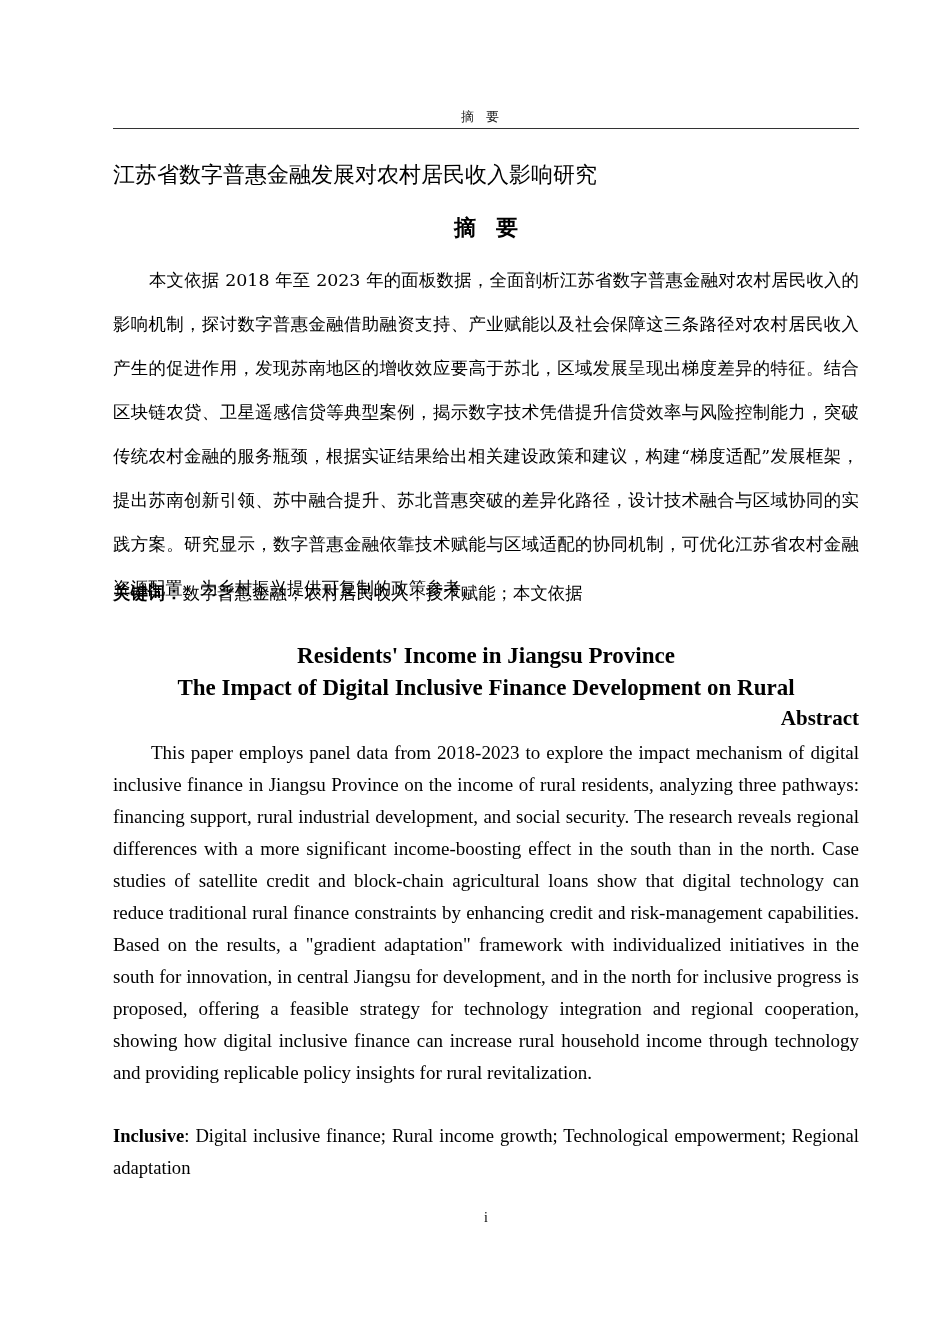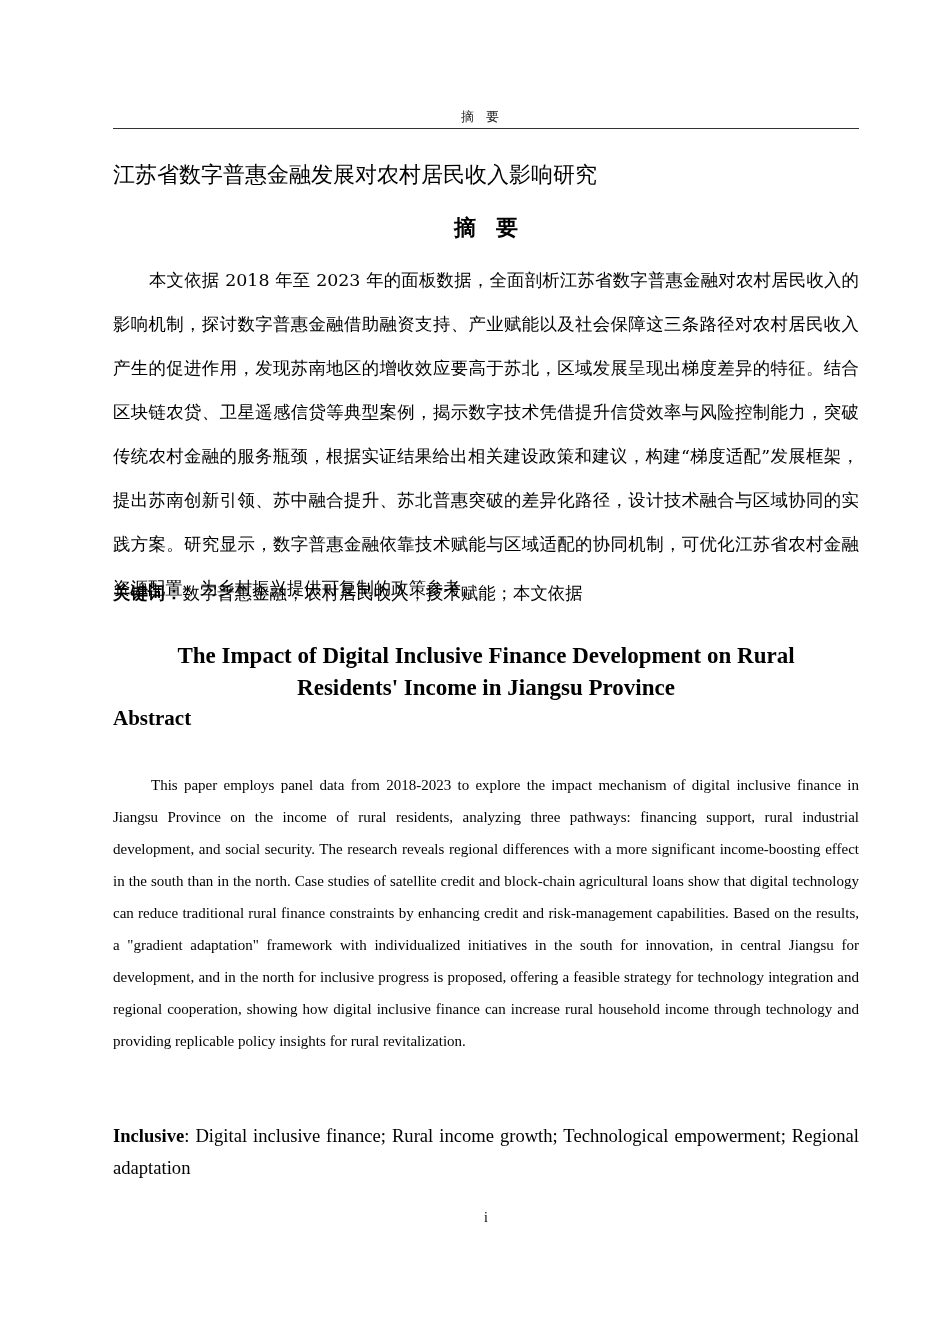--- a/index.html
+++ b/index.html
@@ -5,38 +5,38 @@
   html, body { margin: 0; padding: 0; background: #ffffff; }
   body { width: 950px; height: 1344px; position: relative; overflow: hidden; color: #000; font-family: "Liberation Serif", "DejaVu Serif", serif; }
   .header { position: absolute; left: 113px; top: 108px; width: 746px; text-align: center; font-size: 13px; letter-spacing: 12px; color: #222; }
   .header-rule { position: absolute; left: 113px; top: 128px; width: 746px; height: 0; border-top: 1.4px solid #333; }
   .cn-title { position: absolute; left: 113px; top: 160px; width: 746px; text-align: left; font-size: 22px; font-family: "DejaVu Sans", sans-serif; }
   .cn-abstract-heading { position: absolute; left: 113px; top: 213px; width: 746px; text-align: center; font-size: 22px; font-weight: bold; letter-spacing: 20px; font-family: "DejaVu Sans", sans-serif; padding-left: 20px; box-sizing: border-box; }
   .cn-body { position: absolute; left: 113px; top: 258px; width: 746px; font-size: 17.4px; line-height: 44px; text-align: justify; text-indent: 36px; font-family: "DejaVu Serif", serif; }
   .cn-keywords { position: absolute; left: 113px; top: 578px; width: 746px; font-size: 17.4px; line-height: 30px; font-family: "DejaVu Serif", serif; }
   .cn-keywords .label { font-weight: bold; font-family: Liberation Sans, sans-serif; }
   .en-title { position: absolute; left: 113px; top: 640px; width: 746px; text-align: center; font-size: 23px; font-weight: bold; line-height: 32px; }
-  .en-abstract-heading { position: absolute; left: 113px; top: 706px; width: 746px; text-align: left; font-size: 21px; font-weight: bold; }
-  .en-body { position: absolute; left: 113px; top: 737px; width: 746px; font-size: 15px; line-height: 32px; text-align: justify; text-indent: 38px; margin-top: 32px; }
+  .en-abstract-heading { position: absolute; left: 113px; top: 706px; width: 746px; text-align: right; font-size: 21px; font-weight: bold; }
+  .en-body { position: absolute; left: 113px; top: 737px; width: 746px; font-size: 19px; line-height: 32px; text-align: justify; text-indent: 38px; }
   .en-keywords { position: absolute; left: 113px; top: 1120px; width: 746px; font-size: 18.6px; line-height: 32px; text-align: justify; text-align-last: left; }
   .en-keywords .label { font-weight: bold; }
   .page-number { position: absolute; left: 113px; top: 1210px; width: 746px; text-align: center; font-size: 14px; }
 </style>
 </head>
 <body>
 
 <div class="header">摘要</div>
 <div class="header-rule"></div>
 
 <div class="cn-title">江苏省数字普惠金融发展对农村居民收入影响研究</div>
 <div class="cn-abstract-heading">摘要</div>
 <div class="cn-body">本文依据 2018 年至 2023 年的面板数据，全面剖析江苏省数字普惠金融对农村居民收入的影响机制，探讨数字普惠金融借助融资支持、产业赋能以及社会保障这三条路径对农村居民收入产生的促进作用，发现苏南地区的增收效应要高于苏北，区域发展呈现出梯度差异的特征。结合区块链农贷、卫星遥感信贷等典型案例，揭示数字技术凭借提升信贷效率与风险控制能力，突破传统农村金融的服务瓶颈，根据实证结果给出相关建设政策和建议，构建“梯度适配”发展框架，提出苏南创新引领、苏中融合提升、苏北普惠突破的差异化路径，设计技术融合与区域协同的实践方案。研究显示，数字普惠金融依靠技术赋能与区域适配的协同机制，可优化江苏省农村金融资源配置，为乡村振兴提供可复制的政策参考。</div>
 <div class="cn-keywords"><span class="label">关键词：</span><span>数字普惠金融；农村居民收入；技术赋能；本文依据</span></div>
 
 <div class="en-title">
+  <div>Residents' Income in Jiangsu Province</div>
   <div>The Impact of Digital Inclusive Finance Development on Rural</div>
-  <div>Residents' Income in Jiangsu Province</div>
 </div>
 <div class="en-abstract-heading">Abstract</div>
 <div class="en-body">This paper employs panel data from 2018-2023 to explore the impact mechanism of digital inclusive finance in Jiangsu Province on the income of rural residents, analyzing three pathways: financing support, rural industrial development, and social security. The research reveals regional differences with a more significant income-boosting effect in the south than in the north. Case studies of satellite credit and block-chain agricultural loans show that digital technology can reduce traditional rural finance constraints by enhancing credit and risk-management capabilities. Based on the results, a "gradient adaptation" framework with individualized initiatives in the south for innovation, in central Jiangsu for development, and in the north for inclusive progress is proposed, offering a feasible strategy for technology integration and regional cooperation, showing how digital inclusive finance can increase rural household income through technology and providing replicable policy insights for rural revitalization.</div>
 <div class="en-keywords"><span class="label">Inclusive</span><span>: Digital inclusive finance; Rural income growth; Technological empowerment; Regional adaptation</span></div>
 
 <div class="page-number">i</div>
 
 </body></html>

